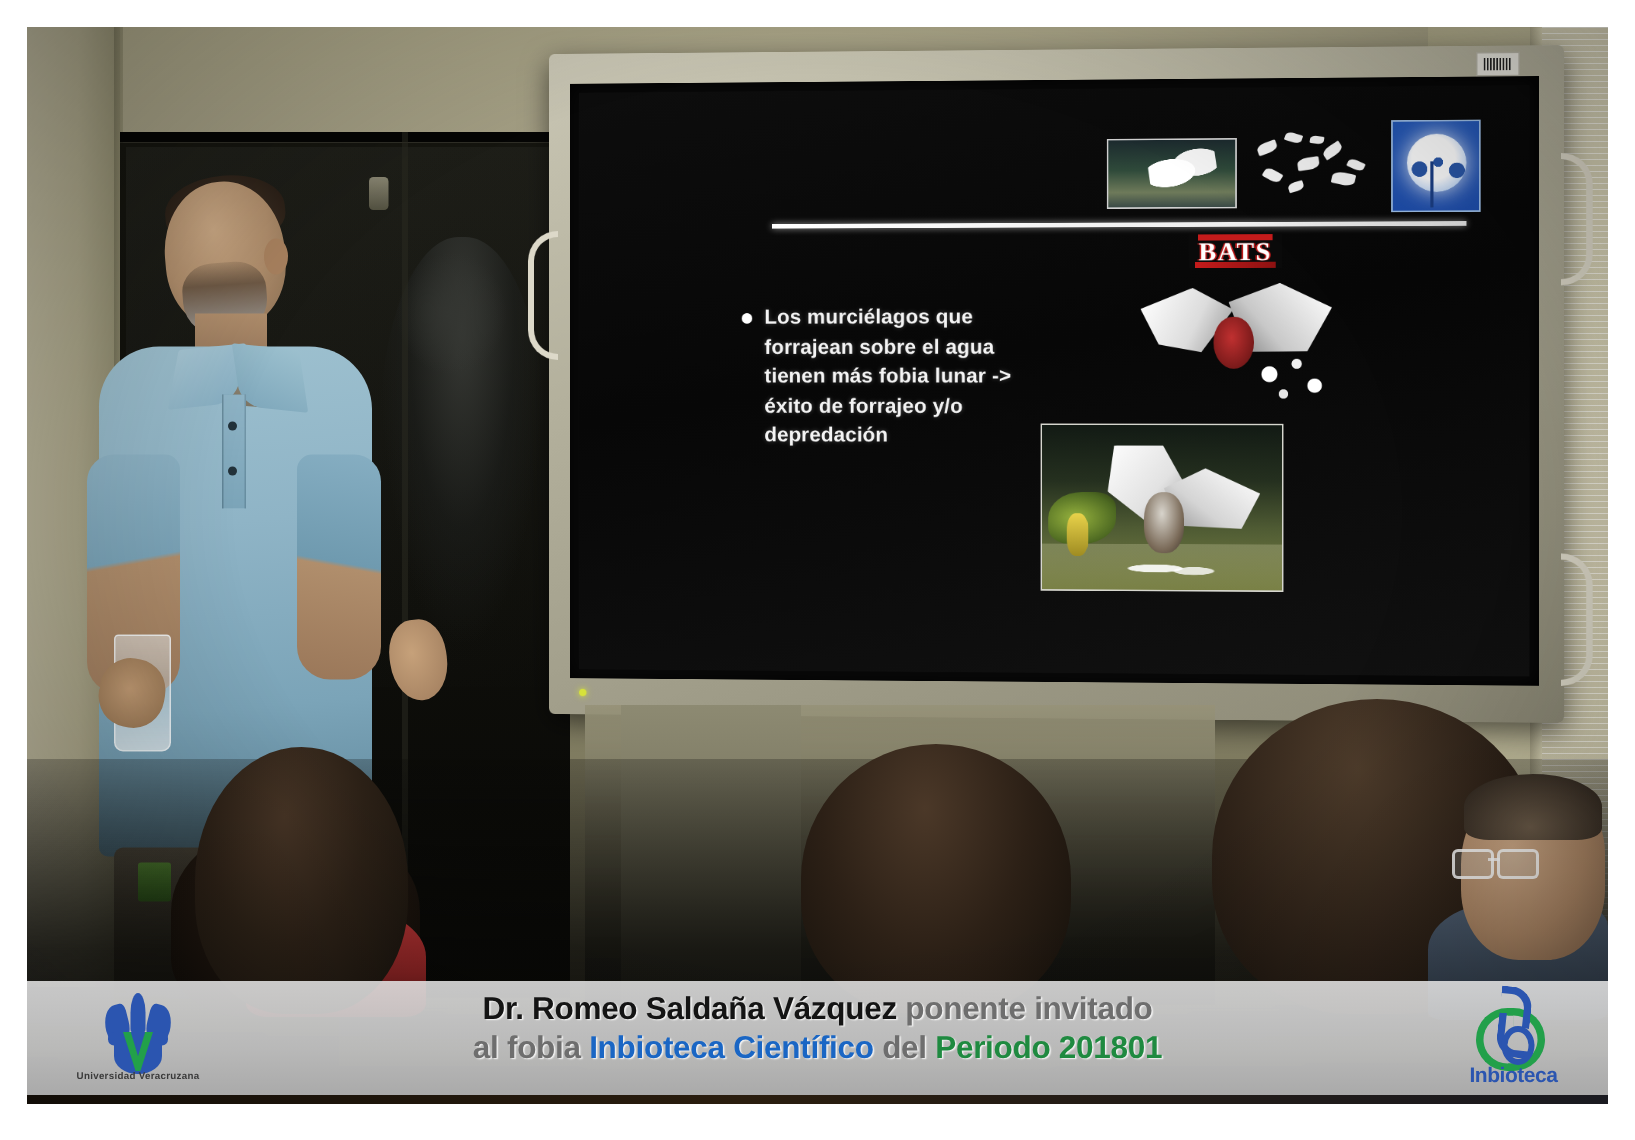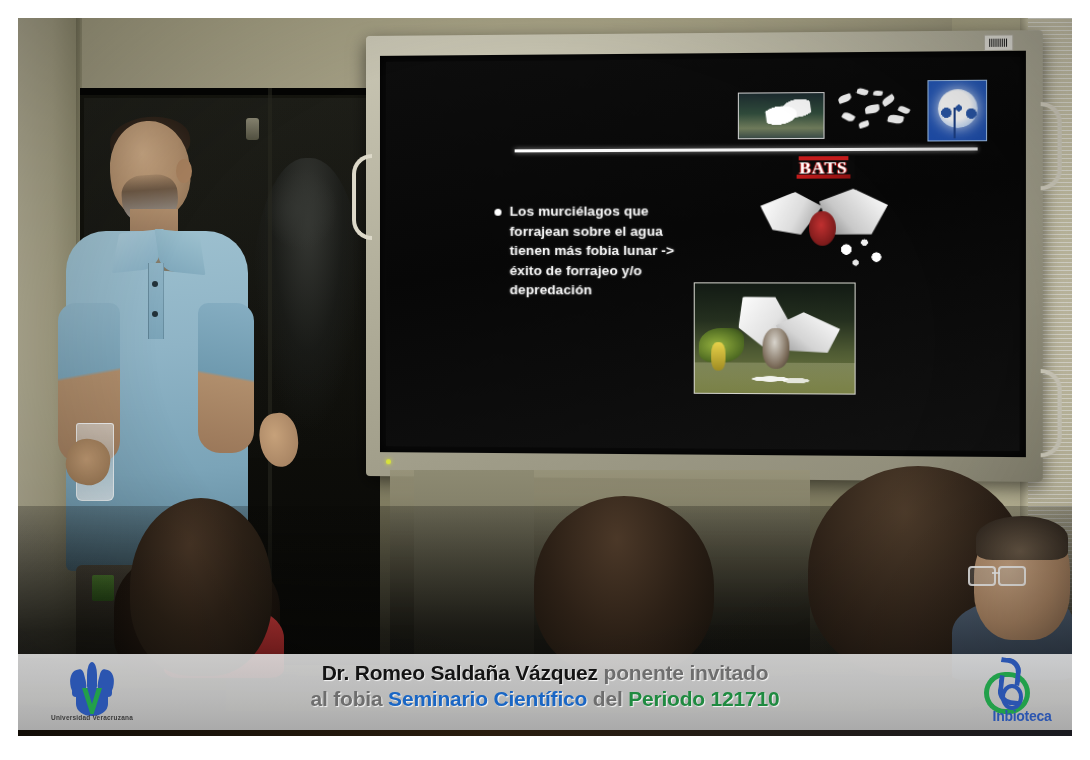--- a/index.html
+++ b/index.html
@@ -463,21 +463,21 @@
   .inb-r-green{position:absolute;right:2px;top:14px;width:20px;height:32px;
     border:5px solid #22a04a;border-left:none;border-radius:0 24px 24px 0;}
   .inb-s1{position:absolute;left:18px;top:0;width:16px;height:22px;
     border:5px solid #2b55b0;border-bottom:none;border-left:none;
     border-radius:0 14px 0 0;transform:rotate(6deg);}
   .inb-s2{position:absolute;left:16px;top:18px;width:18px;height:24px;
     border:5px solid #2b55b0;border-top:none;border-right:none;
     border-radius:0 0 0 14px;transform:rotate(6deg);}
   .inb-drop{position:absolute;left:19px;top:26px;width:14px;height:18px;
     border:4px solid #2b55b0;border-radius:50% 50% 50% 50%;}
-  .inb-caption{position:absolute;left:16px;top:50px;width:96px;text-align:center;
+  .inb-caption{position:absolute;left:3px;top:50px;width:96px;text-align:center;
     font-size:14px;font-weight:700;color:#2b55b0;letter-spacing:-.3px;}
 
   .bottom-dark{
     position:absolute;left:0;bottom:-1px;width:1054px;height:7px;
     background:linear-gradient(90deg,#120d07 0%,#2a1d0e 45%,#1a1a20 100%);
   }
   .vignette{
     position:absolute;inset:0;pointer-events:none;
     background:radial-gradient(ellipse at 50% 45%,rgba(0,0,0,0) 52%,rgba(0,0,0,.34) 100%);
   }
@@ -630,21 +630,21 @@
           <div class="uv-v"></div>
         </div>
         <div class="uv-caption">Universidad Veracruzana</div>
       </div>
 
       <div class="caption-lines">
         <div class="cap-line">
           <span class="cap-name">Dr. Romeo Saldaña Vázquez</span><span class="cap-gray"> ponente invitado</span>
         </div>
         <div class="cap-line">
-          <span class="cap-gray">al fobia </span><span class="cap-blue">Seminario Científico</span><span class="cap-gray"> del </span><span class="cap-green">Periodo 121710</span>
+          <span class="cap-gray">al fobia </span><span class="cap-blue">Inbioteca Científico</span><span class="cap-gray"> del </span><span class="cap-green">Periodo 201801</span>
         </div>
       </div>
 
       <div class="logo-inb">
         <div class="inb-mark">
           <div class="inb-l-green"></div>
           <div class="inb-r-green"></div>
           <div class="inb-s1"></div>
           <div class="inb-s2"></div>
           <div class="inb-drop"></div>

